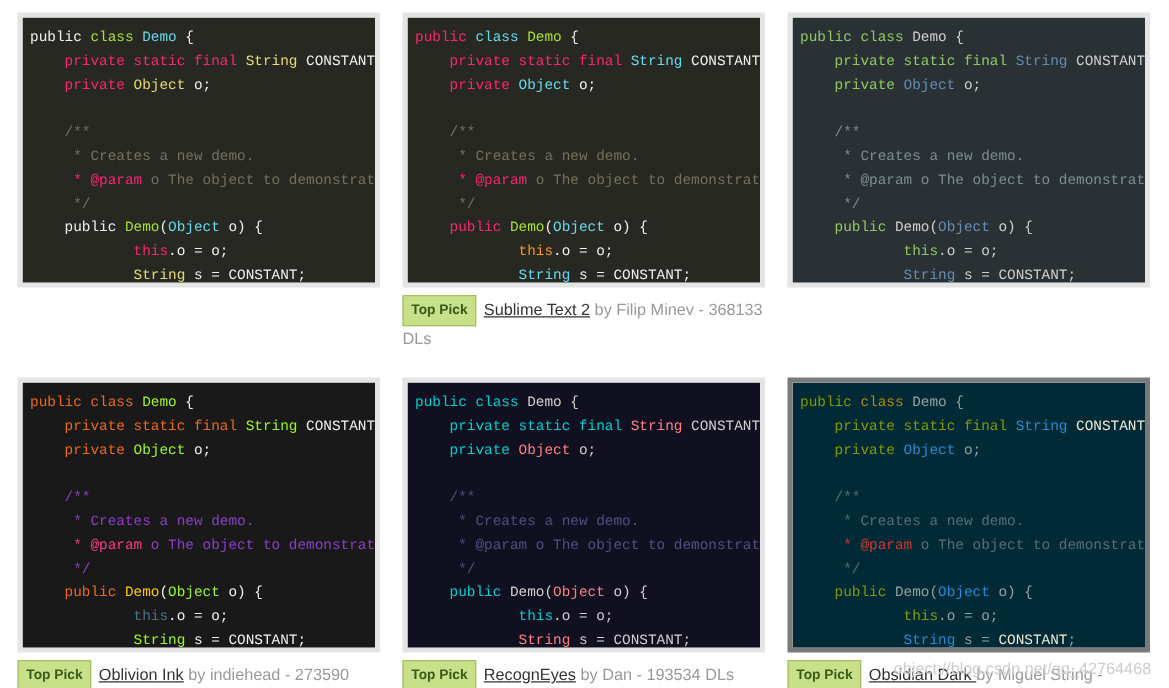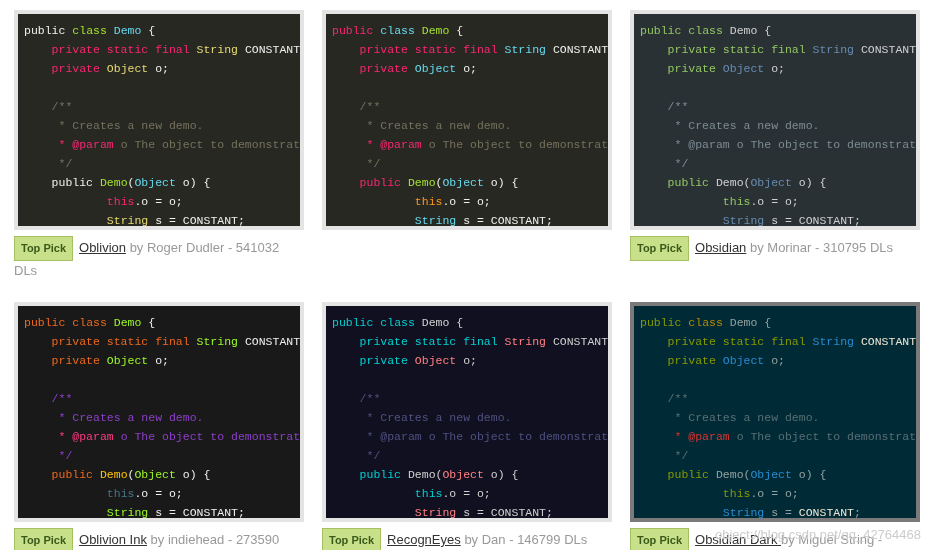--- a/index.html
+++ b/index.html
@@ -27,54 +27,53 @@
 
     <span style="color:#75715e">/**</span>
     <span style="color:#75715e"> * Creates a new demo.</span>
     <span style="color:#f92672"> * @param</span><span style="color:#75715e"> o The object to demonstrat</span>
     <span style="color:#75715e"> */</span>
     <span style="color:#f0f0f0">public</span> <span style="color:#a6e22e">Demo</span><span style="color:#f0f0f0">(</span><span style="color:#66d9ef">Object</span> <span style="color:#f0f0f0">o</span><span style="color:#f0f0f0">) {</span>
             <span style="color:#f92672">this</span><span style="color:#f0f0f0">.o = o;</span>
             <span style="color:#e6db74">String</span> <span style="color:#f0f0f0">s</span><span style="color:#f0f0f0"> = </span><span style="color:#f0f0f0">CONSTANT</span><span style="color:#f0f0f0">;</span>
              </div>
       </div>
-      <div class="meta"><span class="badge">Top Pick</span><span class="title">Oblivion</span> <span class="author">by <span>Roger Dudler</span></span><span class="dls"> - <span>541032 DLs</span></span></div>
     </div>
     <div class="card">
       <div class="preview">
         <div class="code" style="background:#272822"><span style="color:#f92672">public</span> <span style="color:#66d9ef">class</span> <span style="color:#a6e22e">Demo</span> <span style="color:#f0f0f0">{</span>
     <span style="color:#f92672">private static final</span> <span style="color:#66d9ef">String</span> <span style="color:#f0f0f0">CONSTANT</span>
     <span style="color:#f92672">private</span> <span style="color:#66d9ef">Object</span> <span style="color:#f0f0f0">o;</span>
 
     <span style="color:#75715e">/**</span>
     <span style="color:#75715e"> * Creates a new demo.</span>
     <span style="color:#f92672"> * @param</span><span style="color:#75715e"> o The object to demonstrat</span>
     <span style="color:#75715e"> */</span>
     <span style="color:#f92672">public</span> <span style="color:#a6e22e">Demo</span><span style="color:#f0f0f0">(</span><span style="color:#66d9ef">Object</span> <span style="color:#f0f0f0">o</span><span style="color:#f0f0f0">) {</span>
             <span style="color:#fd971f">this</span><span style="color:#f0f0f0">.o = o;</span>
             <span style="color:#66d9ef">String</span> <span style="color:#f0f0f0">s</span><span style="color:#f0f0f0"> = </span><span style="color:#f0f0f0">CONSTANT</span><span style="color:#f0f0f0">;</span>
              </div>
       </div>
+      <div class="meta"><span class="badge">Top Pick</span><span class="title">Sublime Text 2</span> <span class="author">by <span>Filip Minev</span></span><span class="dls"> - <span>368133 DLs</span></span></div>
     </div>
     <div class="card">
       <div class="preview">
         <div class="code" style="background:#293134"><span style="color:#93c763">public</span> <span style="color:#93c763">class</span> <span style="color:#d0d0d0">Demo</span> <span style="color:#d0d0d0">{</span>
     <span style="color:#93c763">private static final</span> <span style="color:#678cb1">String</span> <span style="color:#d0d0d0">CONSTANT</span>
     <span style="color:#93c763">private</span> <span style="color:#678cb1">Object</span> <span style="color:#d0d0d0">o;</span>
 
     <span style="color:#7d8c93">/**</span>
     <span style="color:#7d8c93"> * Creates a new demo.</span>
     <span style="color:#7d8c93"> * @param</span><span style="color:#7d8c93"> o The object to demonstrat</span>
     <span style="color:#7d8c93"> */</span>
     <span style="color:#93c763">public</span> <span style="color:#d0d0d0">Demo</span><span style="color:#d0d0d0">(</span><span style="color:#678cb1">Object</span> <span style="color:#d0d0d0">o</span><span style="color:#d0d0d0">) {</span>
             <span style="color:#93c763">this</span><span style="color:#d0d0d0">.o = o;</span>
             <span style="color:#678cb1">String</span> <span style="color:#d0d0d0">s</span><span style="color:#d0d0d0"> = </span><span style="color:#d0d0d0">CONSTANT</span><span style="color:#d0d0d0">;</span>
              </div>
       </div>
-      <div class="meta"><span class="badge">Top Pick</span><span class="title">Obsidian</span> <span class="author">by <span>Morinar</span></span><span class="dls"> - <span>310795 DLs</span></span></div>
     </div>
     <div class="card">
       <div class="preview">
         <div class="code" style="background:#191919"><span style="color:#ec691e">public</span> <span style="color:#ec691e">class</span> <span style="color:#9cf828">Demo</span> <span style="color:#f0f0f0">{</span>
     <span style="color:#ec691e">private static final</span> <span style="color:#9cf828">String</span> <span style="color:#f0f0f0">CONSTANT</span>
     <span style="color:#ec691e">private</span> <span style="color:#9cf828">Object</span> <span style="color:#f0f0f0">o;</span>
 
     <span style="color:#8c3fc8">/**</span>
     <span style="color:#8c3fc8"> * Creates a new demo.</span>
     <span style="color:#ff3a83"> * @param</span><span style="color:#8c3fc8"> o The object to demonstrat</span>
@@ -94,21 +93,21 @@
 
     <span style="color:#505080">/**</span>
     <span style="color:#505080"> * Creates a new demo.</span>
     <span style="color:#505080"> * @param</span><span style="color:#505080"> o The object to demonstrat</span>
     <span style="color:#505080"> */</span>
     <span style="color:#00d0d0">public</span> <span style="color:#d0d0d0">Demo</span><span style="color:#d0d0d0">(</span><span style="color:#ff8080">Object</span> <span style="color:#d0d0d0">o</span><span style="color:#d0d0d0">) {</span>
             <span style="color:#00d0d0">this</span><span style="color:#d0d0d0">.o = o;</span>
             <span style="color:#ff8080">String</span> <span style="color:#d0d0d0">s</span><span style="color:#d0d0d0"> = </span><span style="color:#d0d0d0">CONSTANT</span><span style="color:#d0d0d0">;</span>
              </div>
       </div>
-      <div class="meta"><span class="badge">Top Pick</span><span class="title">RecognEyes</span> <span class="author">by <span>Dan</span></span><span class="dls"> - <span>146799 DLs</span></span></div>
+      <div class="meta"><span class="badge">Top Pick</span><span class="title">RecognEyes</span> <span class="author">by <span>Dan</span></span><span class="dls"> - <span>193534 DLs</span></span></div>
     </div>
     <div class="card">
       <div class="preview selected">
         <div class="code" style="background:#002b36"><span style="color:#859900">public</span> <span style="color:#b58900">class</span> <span style="color:#93a1a1">Demo</span> <span style="color:#93a1a1">{</span>
     <span style="color:#859900">private static final</span> <span style="color:#268bd2">String</span> <span style="color:#eee8d5">CONSTANT</span>
     <span style="color:#859900">private</span> <span style="color:#268bd2">Object</span> <span style="color:#93a1a1">o;</span>
 
     <span style="color:#586e75">/**</span>
     <span style="color:#586e75"> * Creates a new demo.</span>
     <span style="color:#dc322f"> * @param</span><span style="color:#586e75"> o The object to demonstrat</span>

